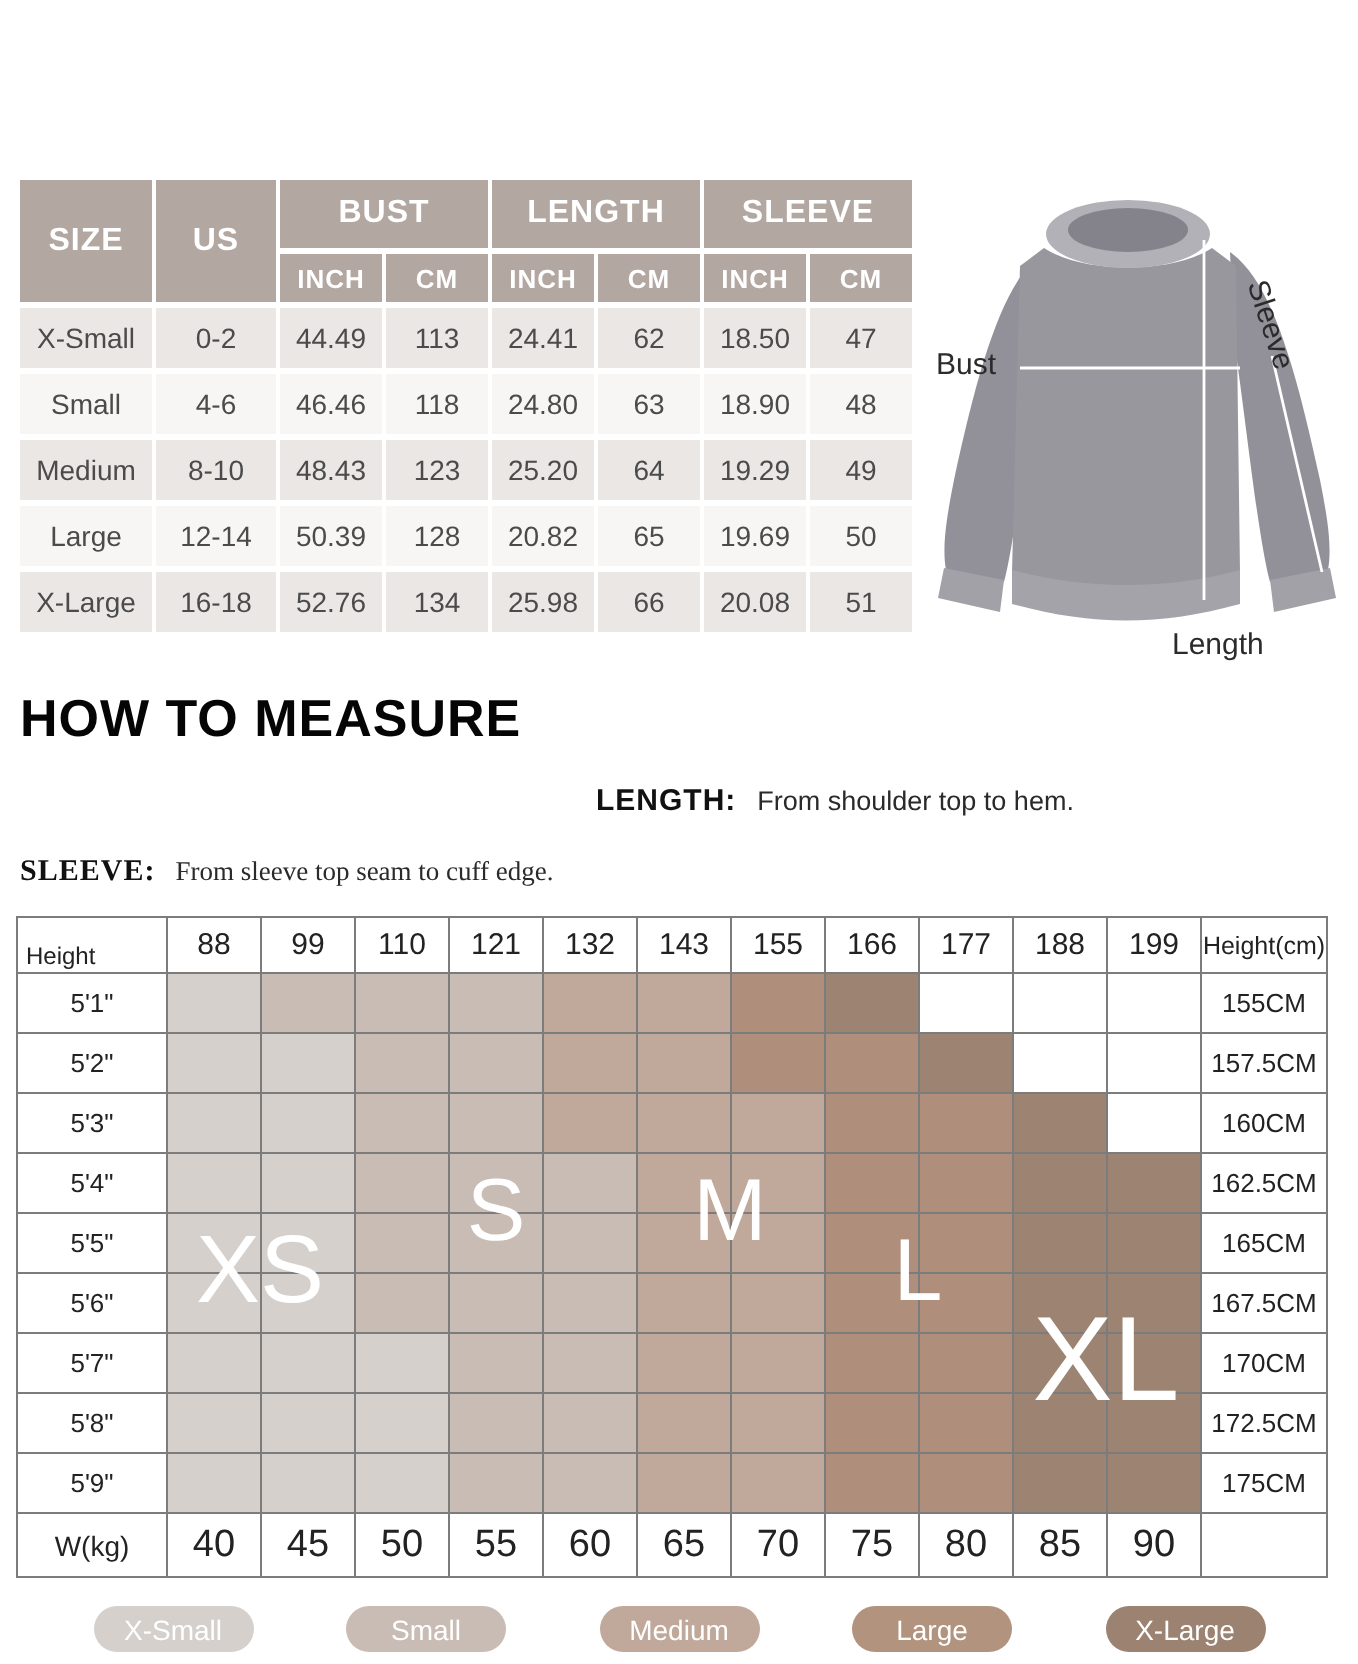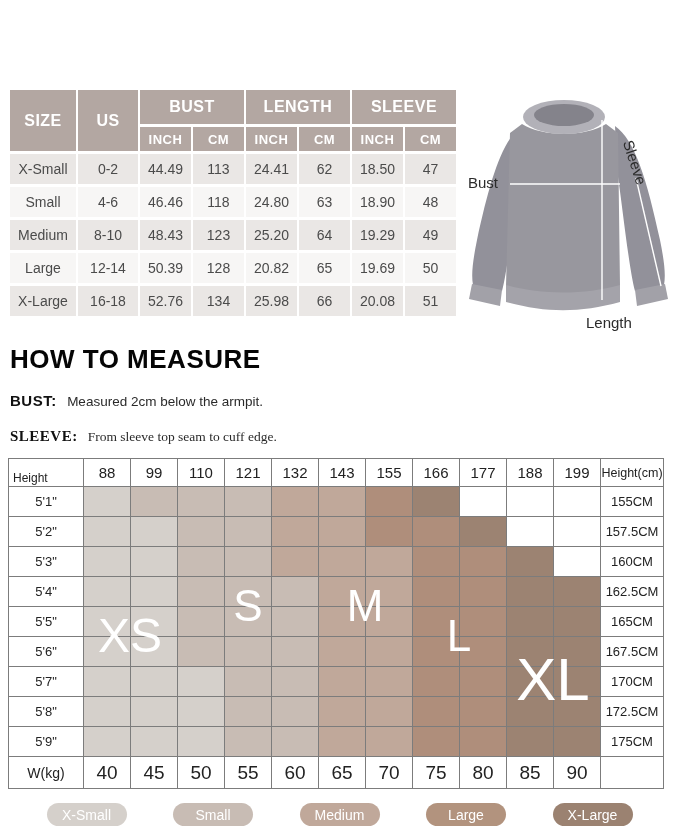--- a/index.html
+++ b/index.html
@@ -202,23 +202,23 @@
       <line x1="176" y1="90" x2="201" y2="198" stroke="#fff" stroke-width="1.4"></line>
     </svg>
     <span class="lbl lbl-bust">Bust</span>
     <span class="lbl lbl-sleeve">Sleeve</span>
     <span class="lbl lbl-length">Length</span>
   </div>
 
   <section class="measure">
     <h2>HOW TO MEASURE</h2>
     <div class="m-row">
-      <span class="m-item mi-bust">
-        <span class="m-lbl">BUST:</span>
-        <span class="m-txt">Measured 2cm below the armpit.</span>
+      <span class="m-item mi-length">
+        <span class="m-lbl">LENGTH:</span>
+        <span class="m-txt">From shoulder top to hem.</span>
       </span>
     </div>
     <div class="m-row">
       <span class="m-item mi-sleeve">
         <span class="m-lbl">SLEEVE:</span>
         <span class="m-txt">From sleeve top seam to cuff edge.</span>
       </span>
     </div>
   </section>
 

